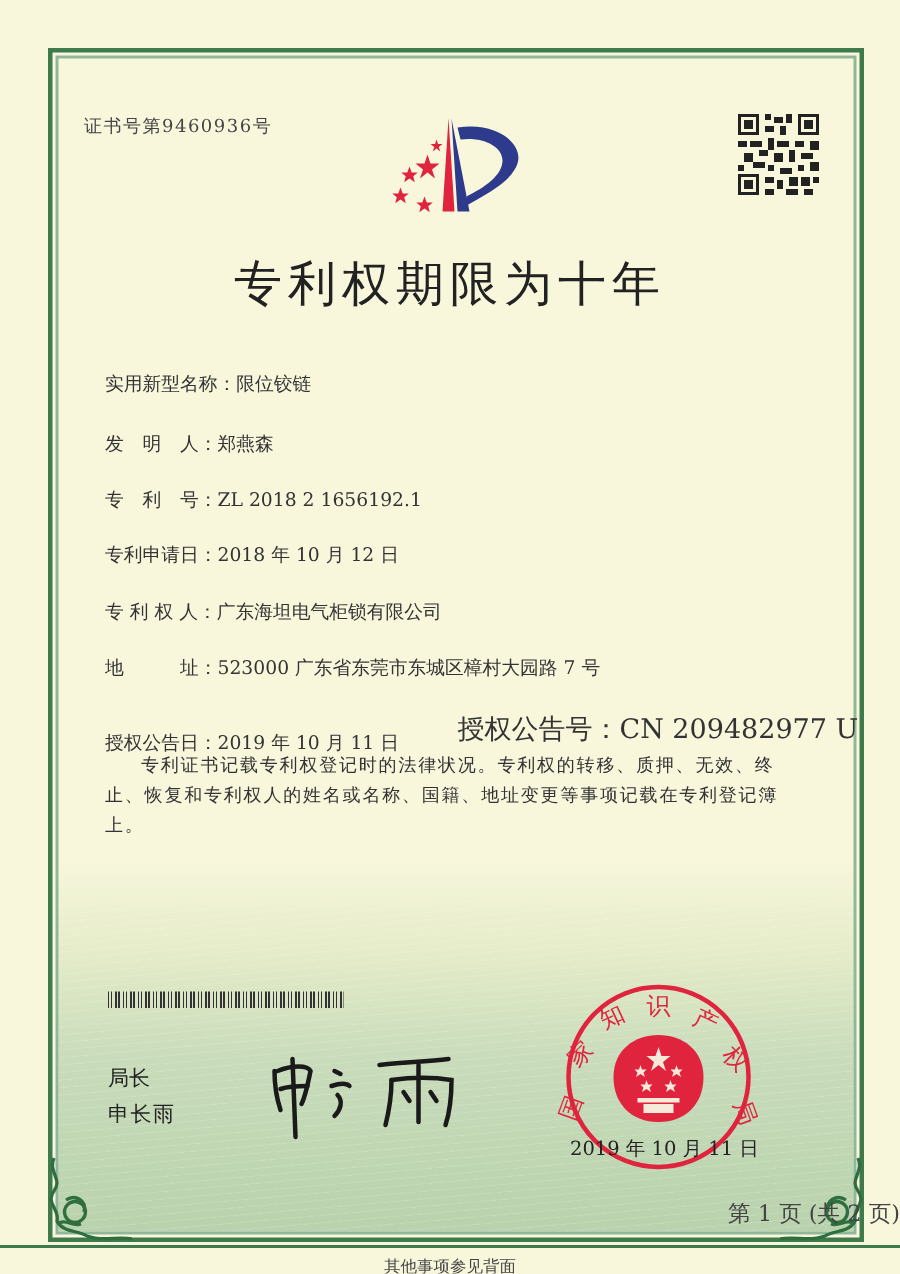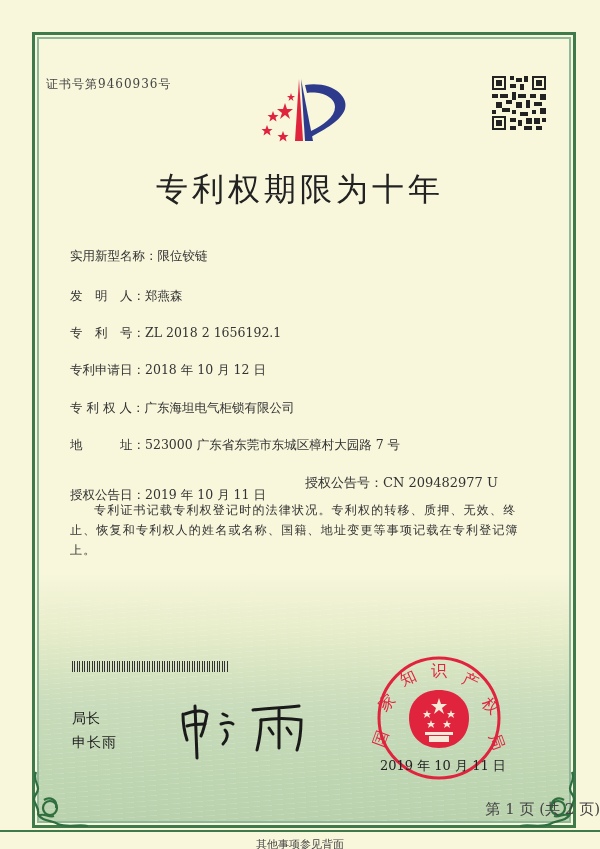--- a/index.html
+++ b/index.html
@@ -23,33 +23,33 @@
   }
   .wave-lines {
     position: absolute; left: 39px; top: 600px; width: 530px; height: 221px;
     background: repeating-linear-gradient(175deg, rgba(255,255,255,0.0) 0px, rgba(255,255,255,0.0) 4px, rgba(255,255,255,0.18) 5px);
   }
   .corner {
     position: absolute; width: 60px; height: 60px;
   }
   .corner svg { width: 100%; height: 100%; }
   .cert-number {
-    position: absolute; left: 46px; top: 76px; font-size: 12px; letter-spacing: 1px; color: #444;
+    position: absolute; left: 56px; top: 76px; font-size: 12px; letter-spacing: 1px; color: #444;
   }
   .logo { position: absolute; left: 255px; top: 75px; width: 100px; height: 70px; }
   .qr { position: absolute; left: 492px; top: 76px; width: 54px; height: 60px; }
   .title {
     position: absolute; left: 0; width: 600px; top: 168px; text-align: center;
     font-family: "DejaVu Sans", "Liberation Sans", sans-serif;
     font-size: 32px; letter-spacing: 4px; color: #222; font-weight: normal;
   }
   .field { position: absolute; left: 70px; font-size: 12.5px; color: #333; white-space: nowrap; }
   .field .lbl { display: inline-block; }
   .field .val { display: inline-block; }
-  .field-right { position: absolute; left: 305px; font-size: 13px; color: #333; white-space: nowrap; }
+  .field-right { position: absolute; left: 305px; font-size: 18px; color: #333; white-space: nowrap; }
   .para {
     position: absolute; left: 70px; width: 462px; font-size: 12px; line-height: 20px; color: #333;
     letter-spacing: 1.2px;
   }
   .para p { margin: 0; text-indent: 24px; }
   .barcode {
     position: absolute; left: 72px; top: 661px; width: 157px; height: 11px;
     background: repeating-linear-gradient(90deg, #333 0px, #333 1px, transparent 1px, transparent 2px, #333 2px, #333 3px, transparent 3px, transparent 5px);
   }
   .director-title { position: absolute; left: 72px; top: 710px; font-family: "DejaVu Sans", sans-serif; font-size: 14px; color: #222; }

